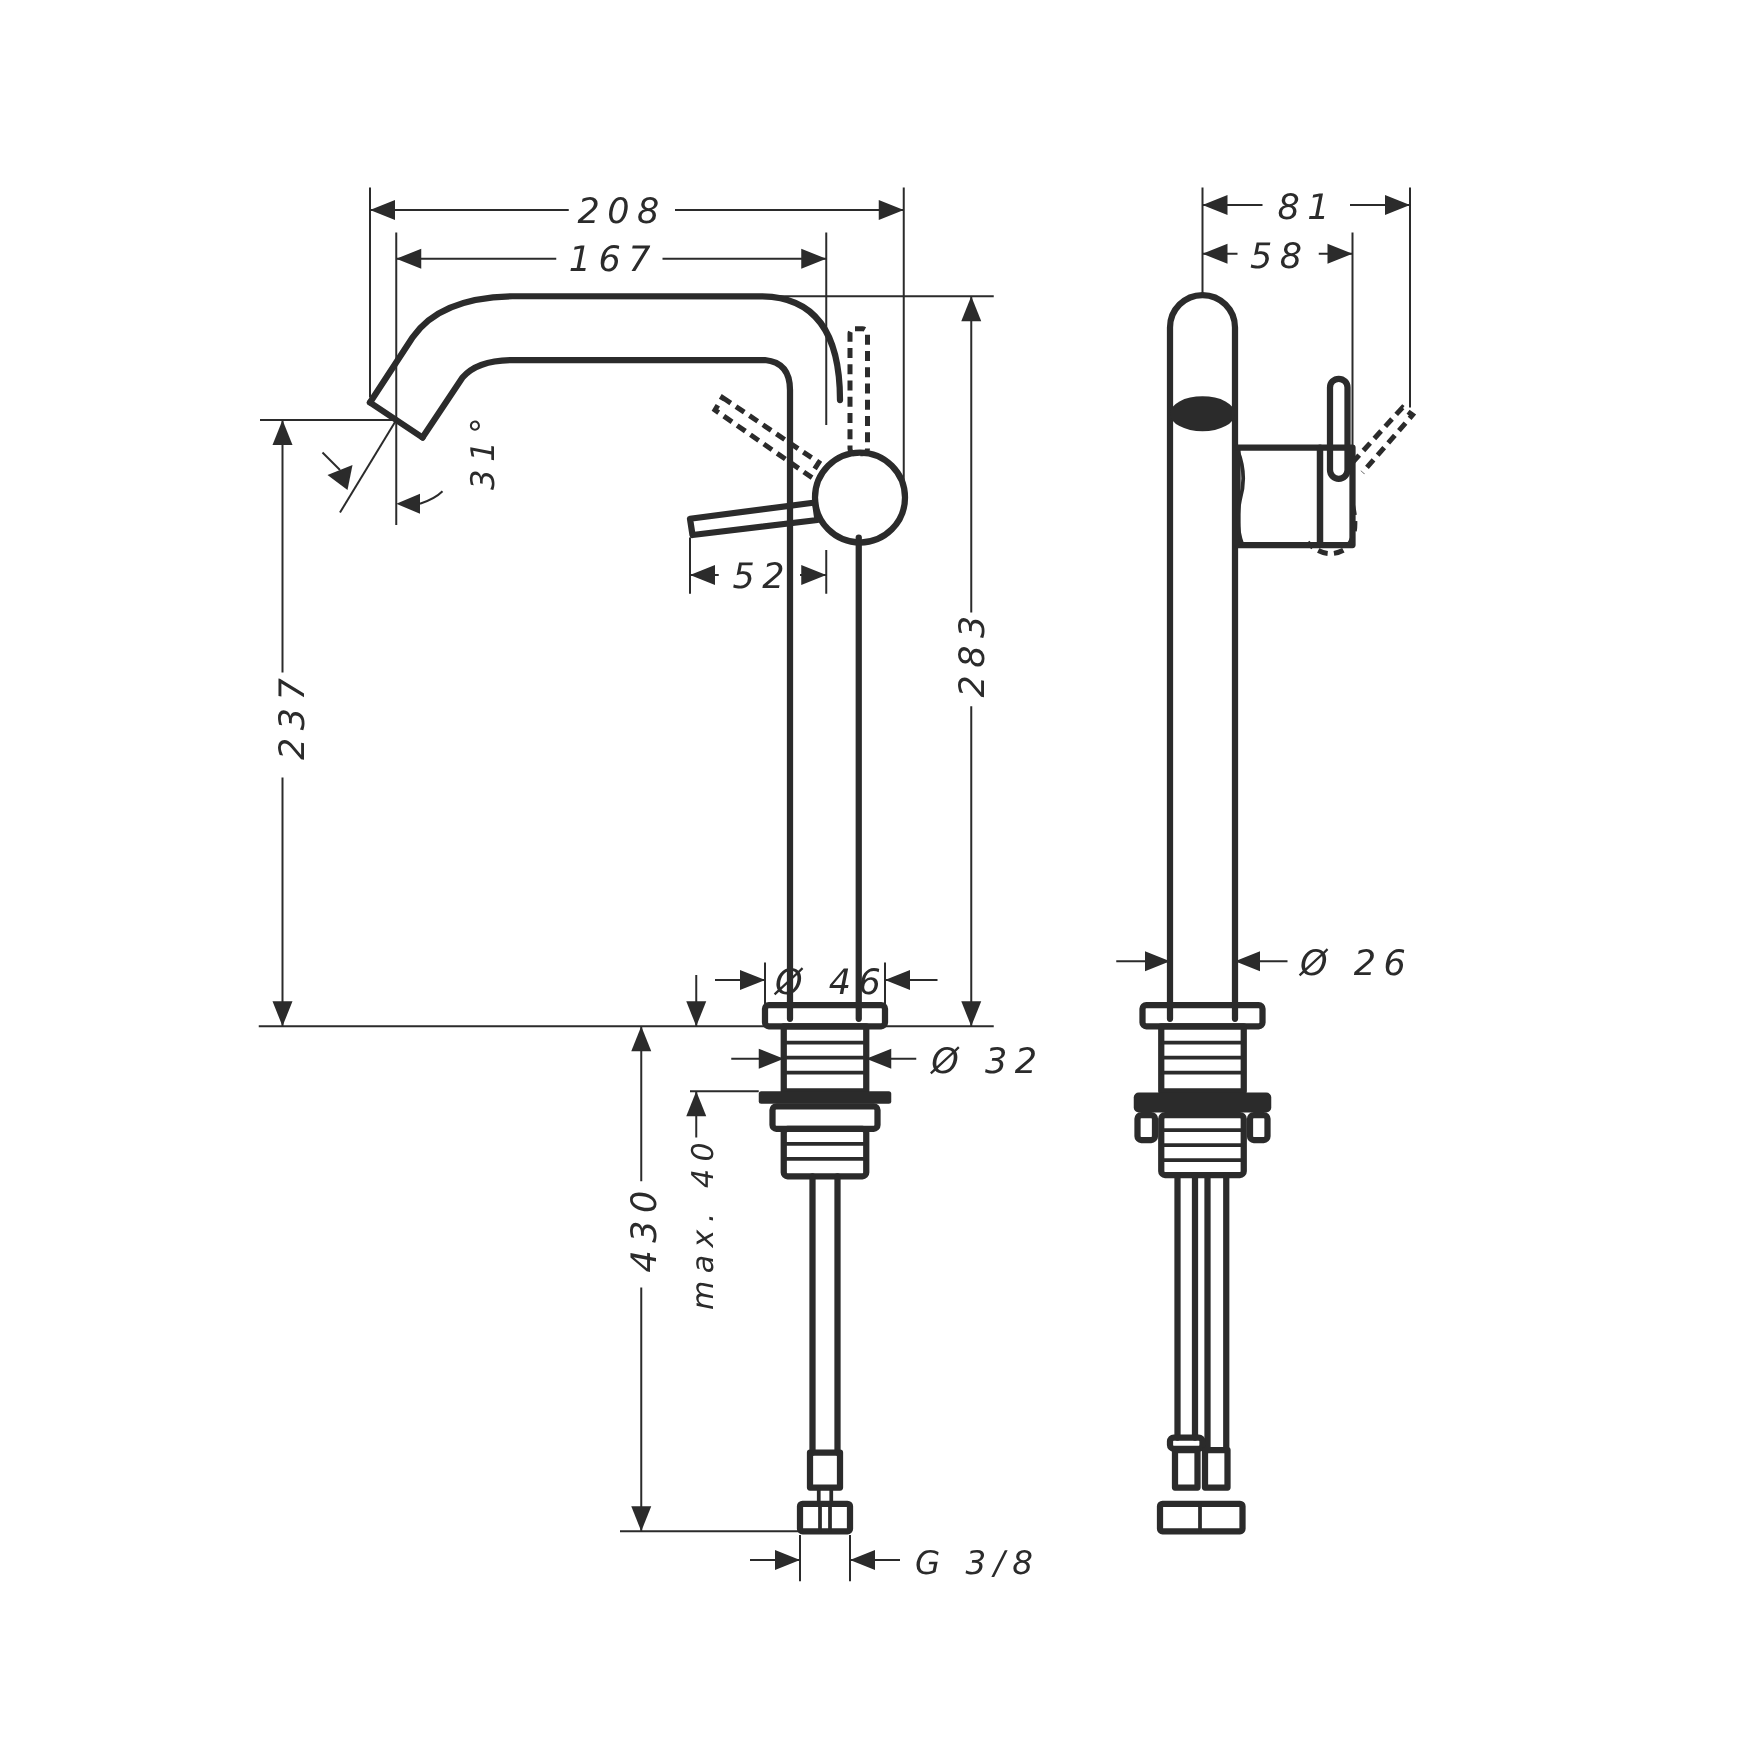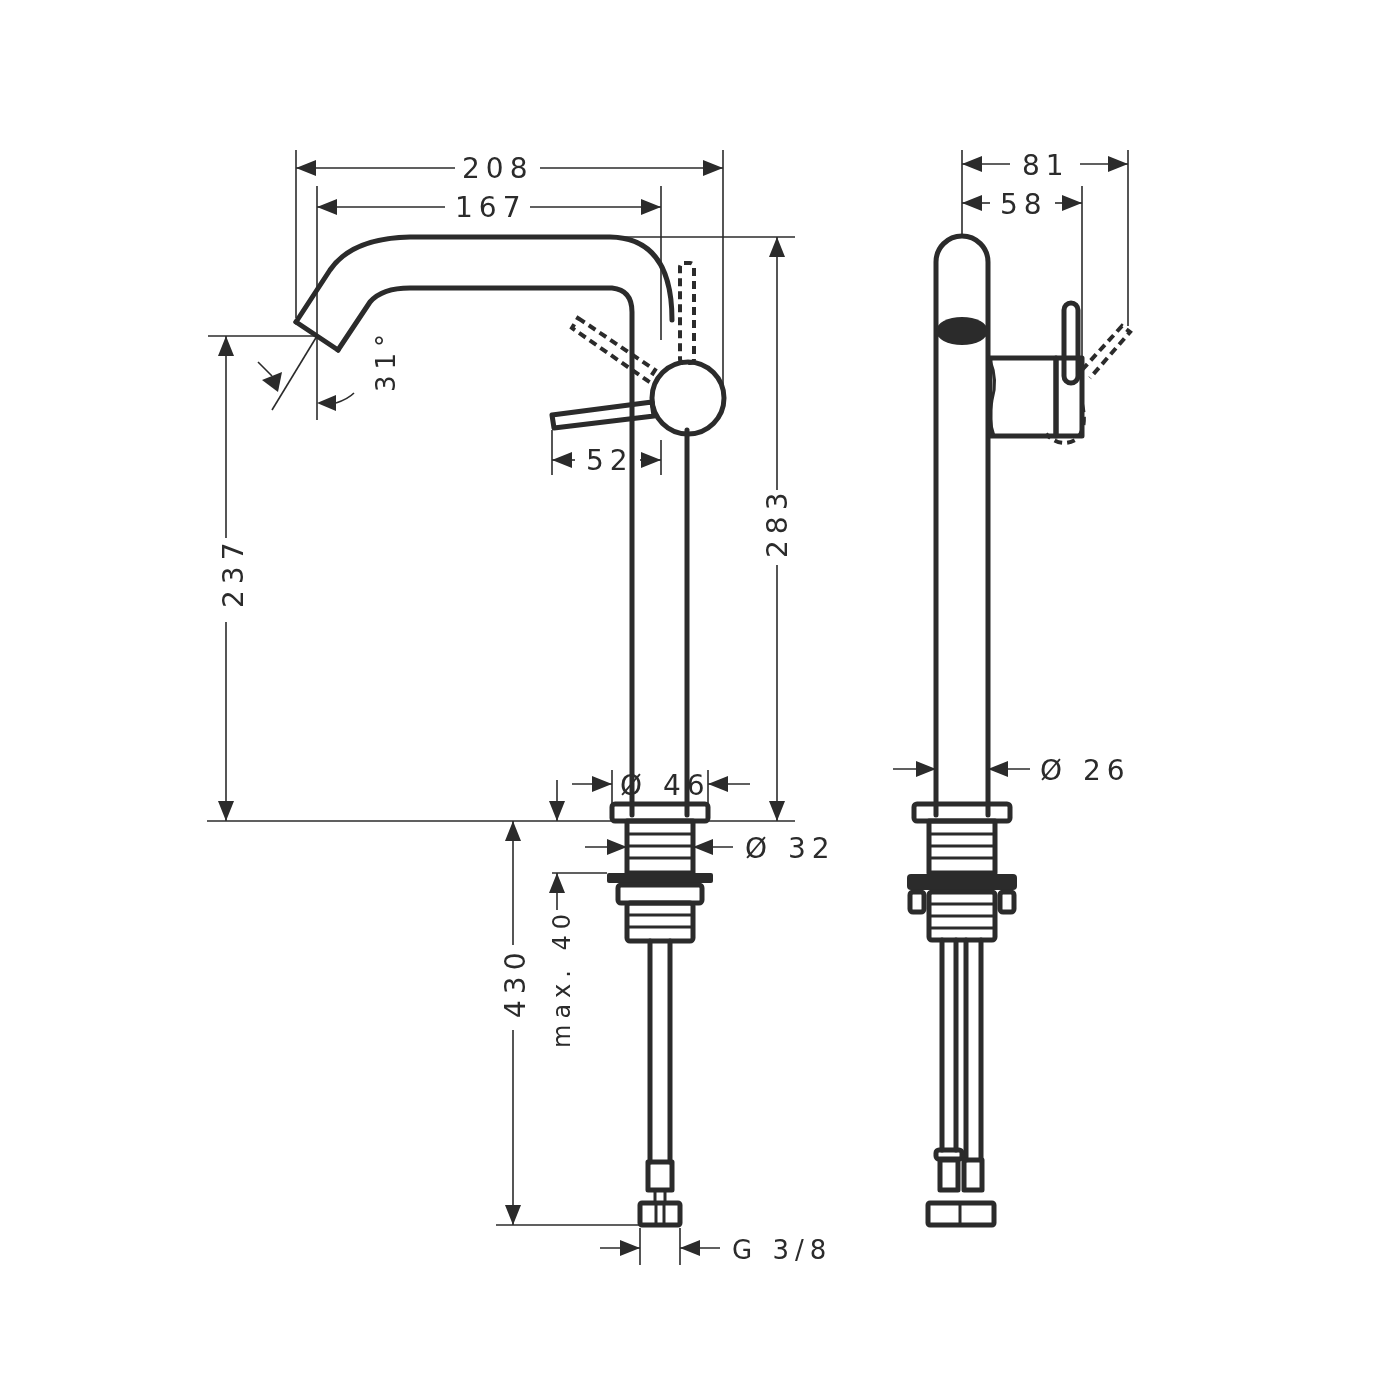--- a/index.html
+++ b/index.html
@@ -1,17 +1,17 @@
 <!DOCTYPE html>
 <html><head>
 <meta charset="utf-8">
 <style>
   html, body { margin: 0; padding: 0; background: #ffffff; }
   body { width: 1400px; height: 1400px; overflow: hidden; }
-  #canvas { position: absolute; left: 0; top: 0; width: 1400px; height: 1000px; }
+  #canvas { position: absolute; left: 0; top: 0; width: 1400px; height: 1000px; font-style: italic; }
   svg text { font-family: "DejaVu Sans", "Liberation Sans", sans-serif; fill: #2b2b2b; letter-spacing: 6px; }
   .thick { stroke: #2b2b2b; stroke-width: 5; fill: none; stroke-linejoin: round; stroke-linecap: round; }
   .med { stroke: #2b2b2b; stroke-width: 3; fill: none; }
   .thin { stroke: #2b2b2b; stroke-width: 1.6; fill: none; }
   .dash { stroke: #2b2b2b; stroke-width: 4; fill: none; stroke-dasharray: 8 5; }
   .arrow { fill: #2b2b2b; stroke: none; }
   .solid { fill: #2b2b2b; }
 </style>
 </head>
 <body>

